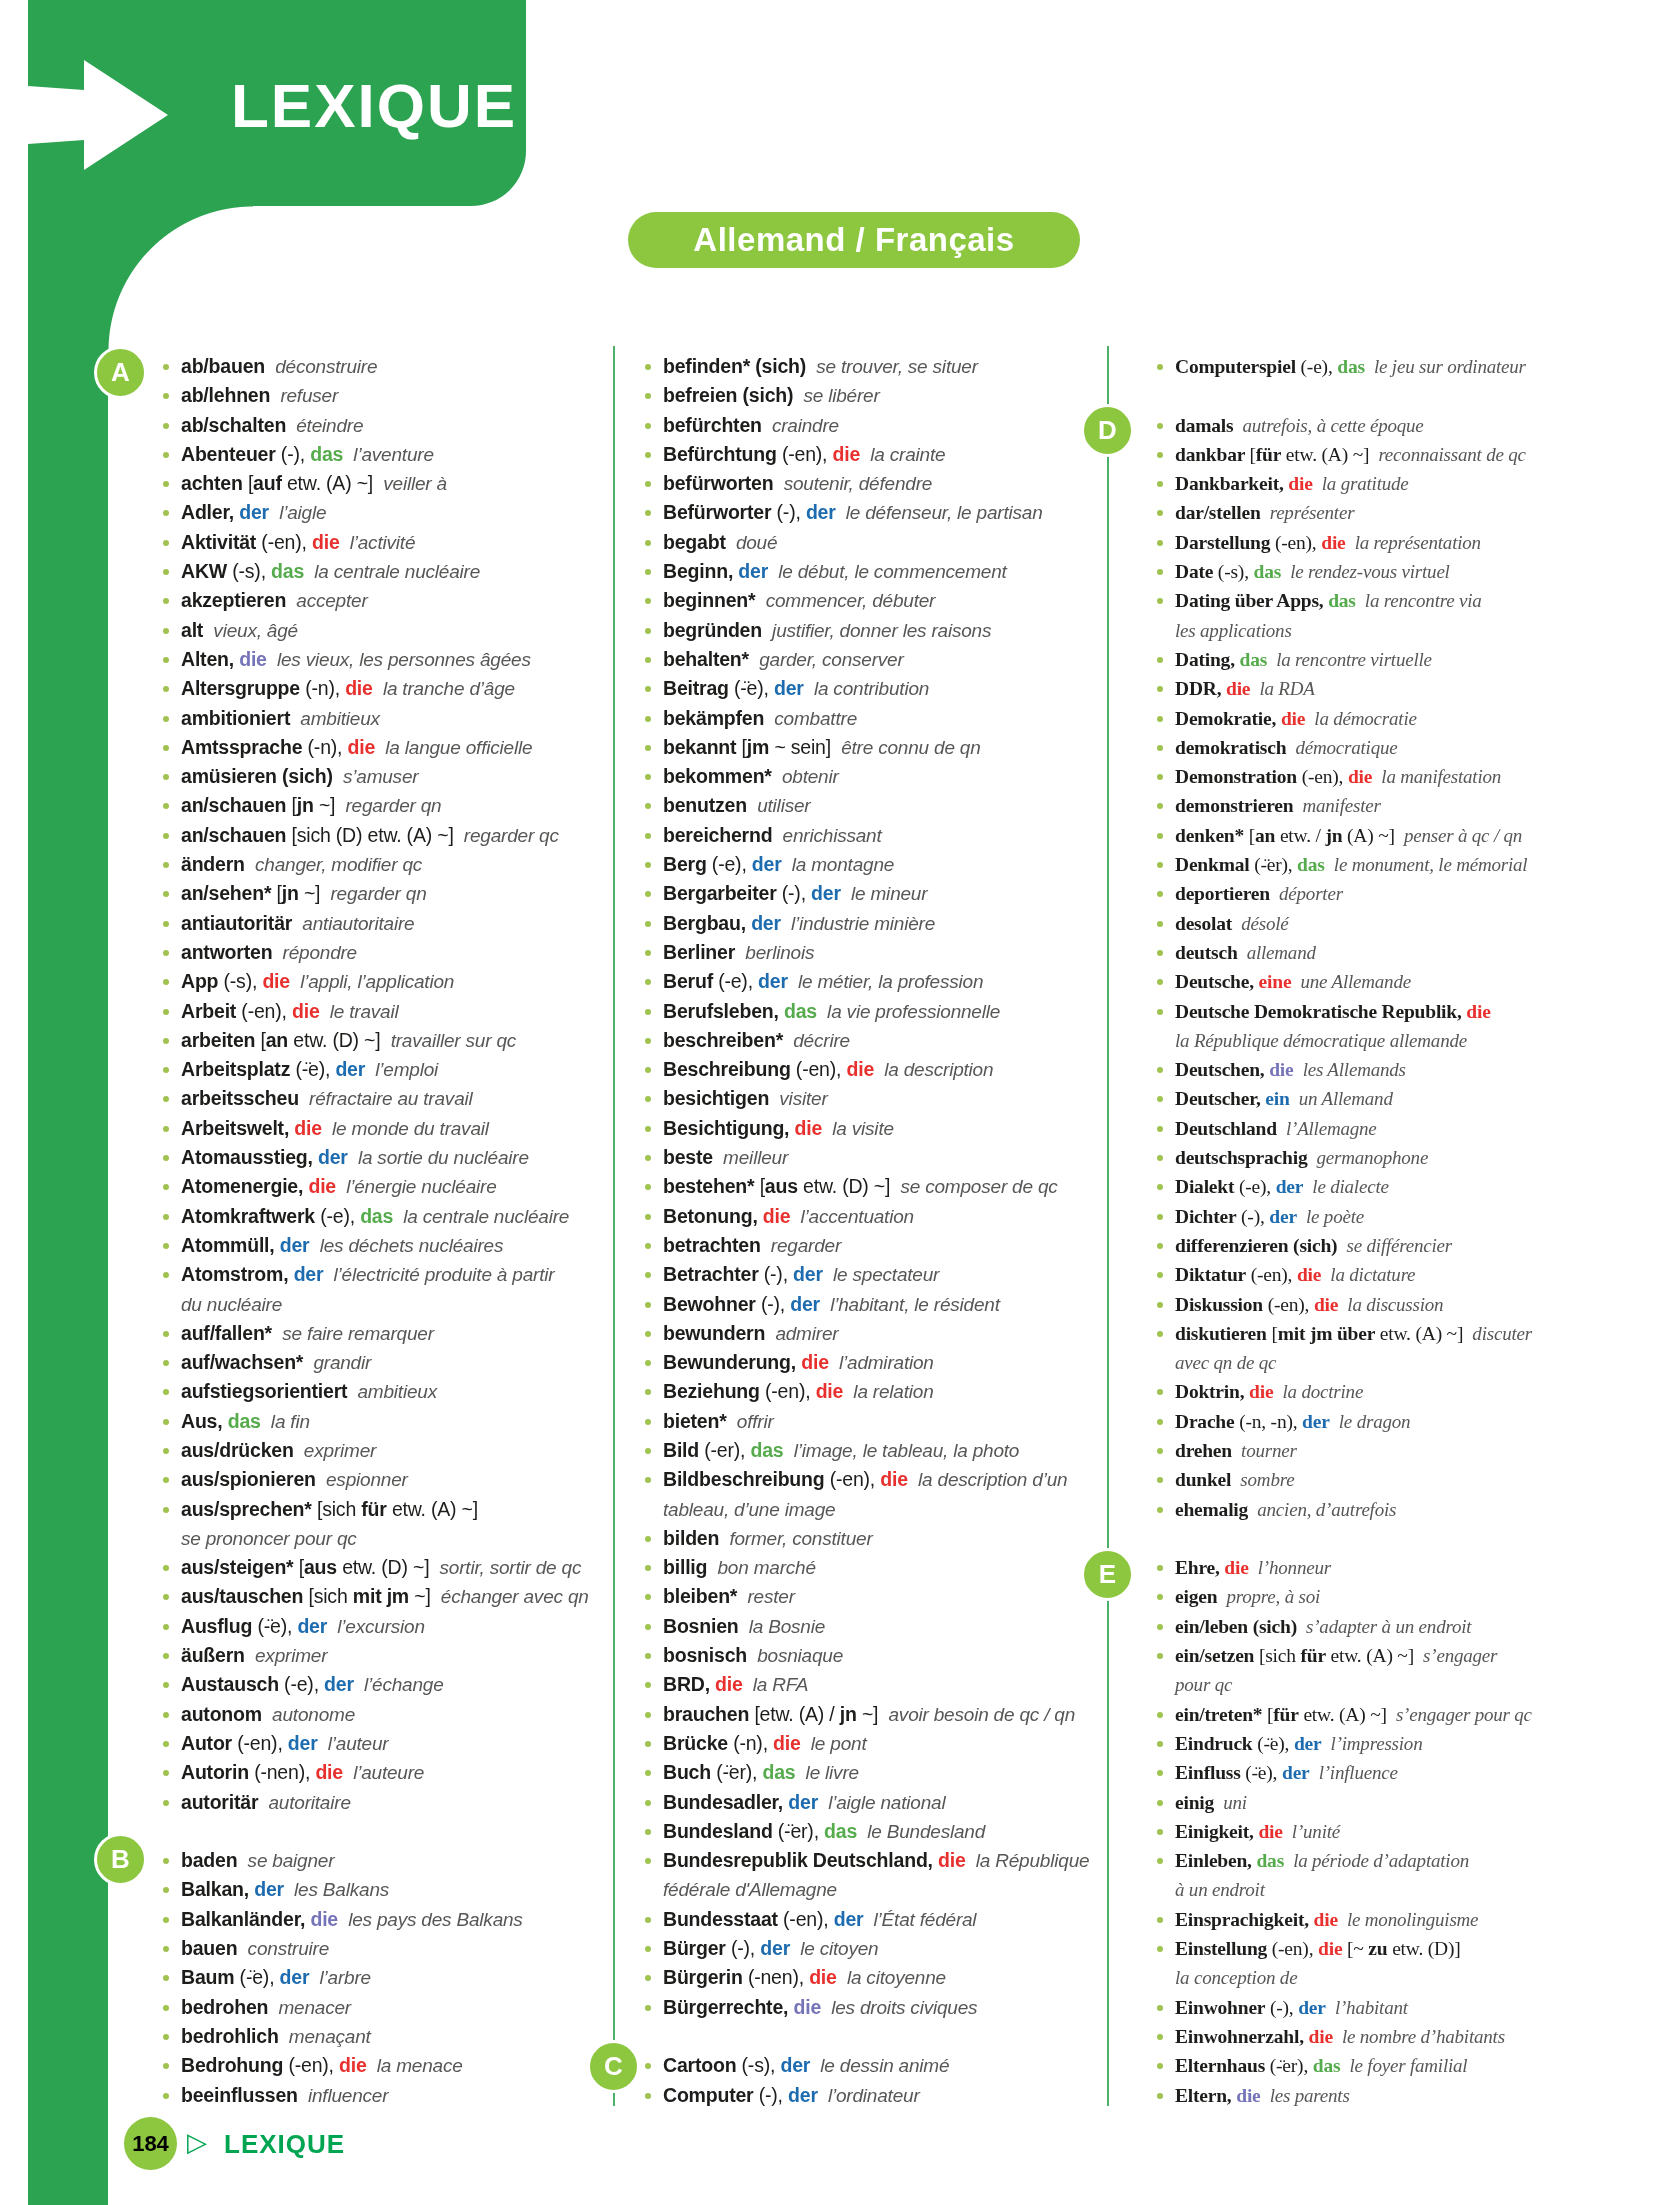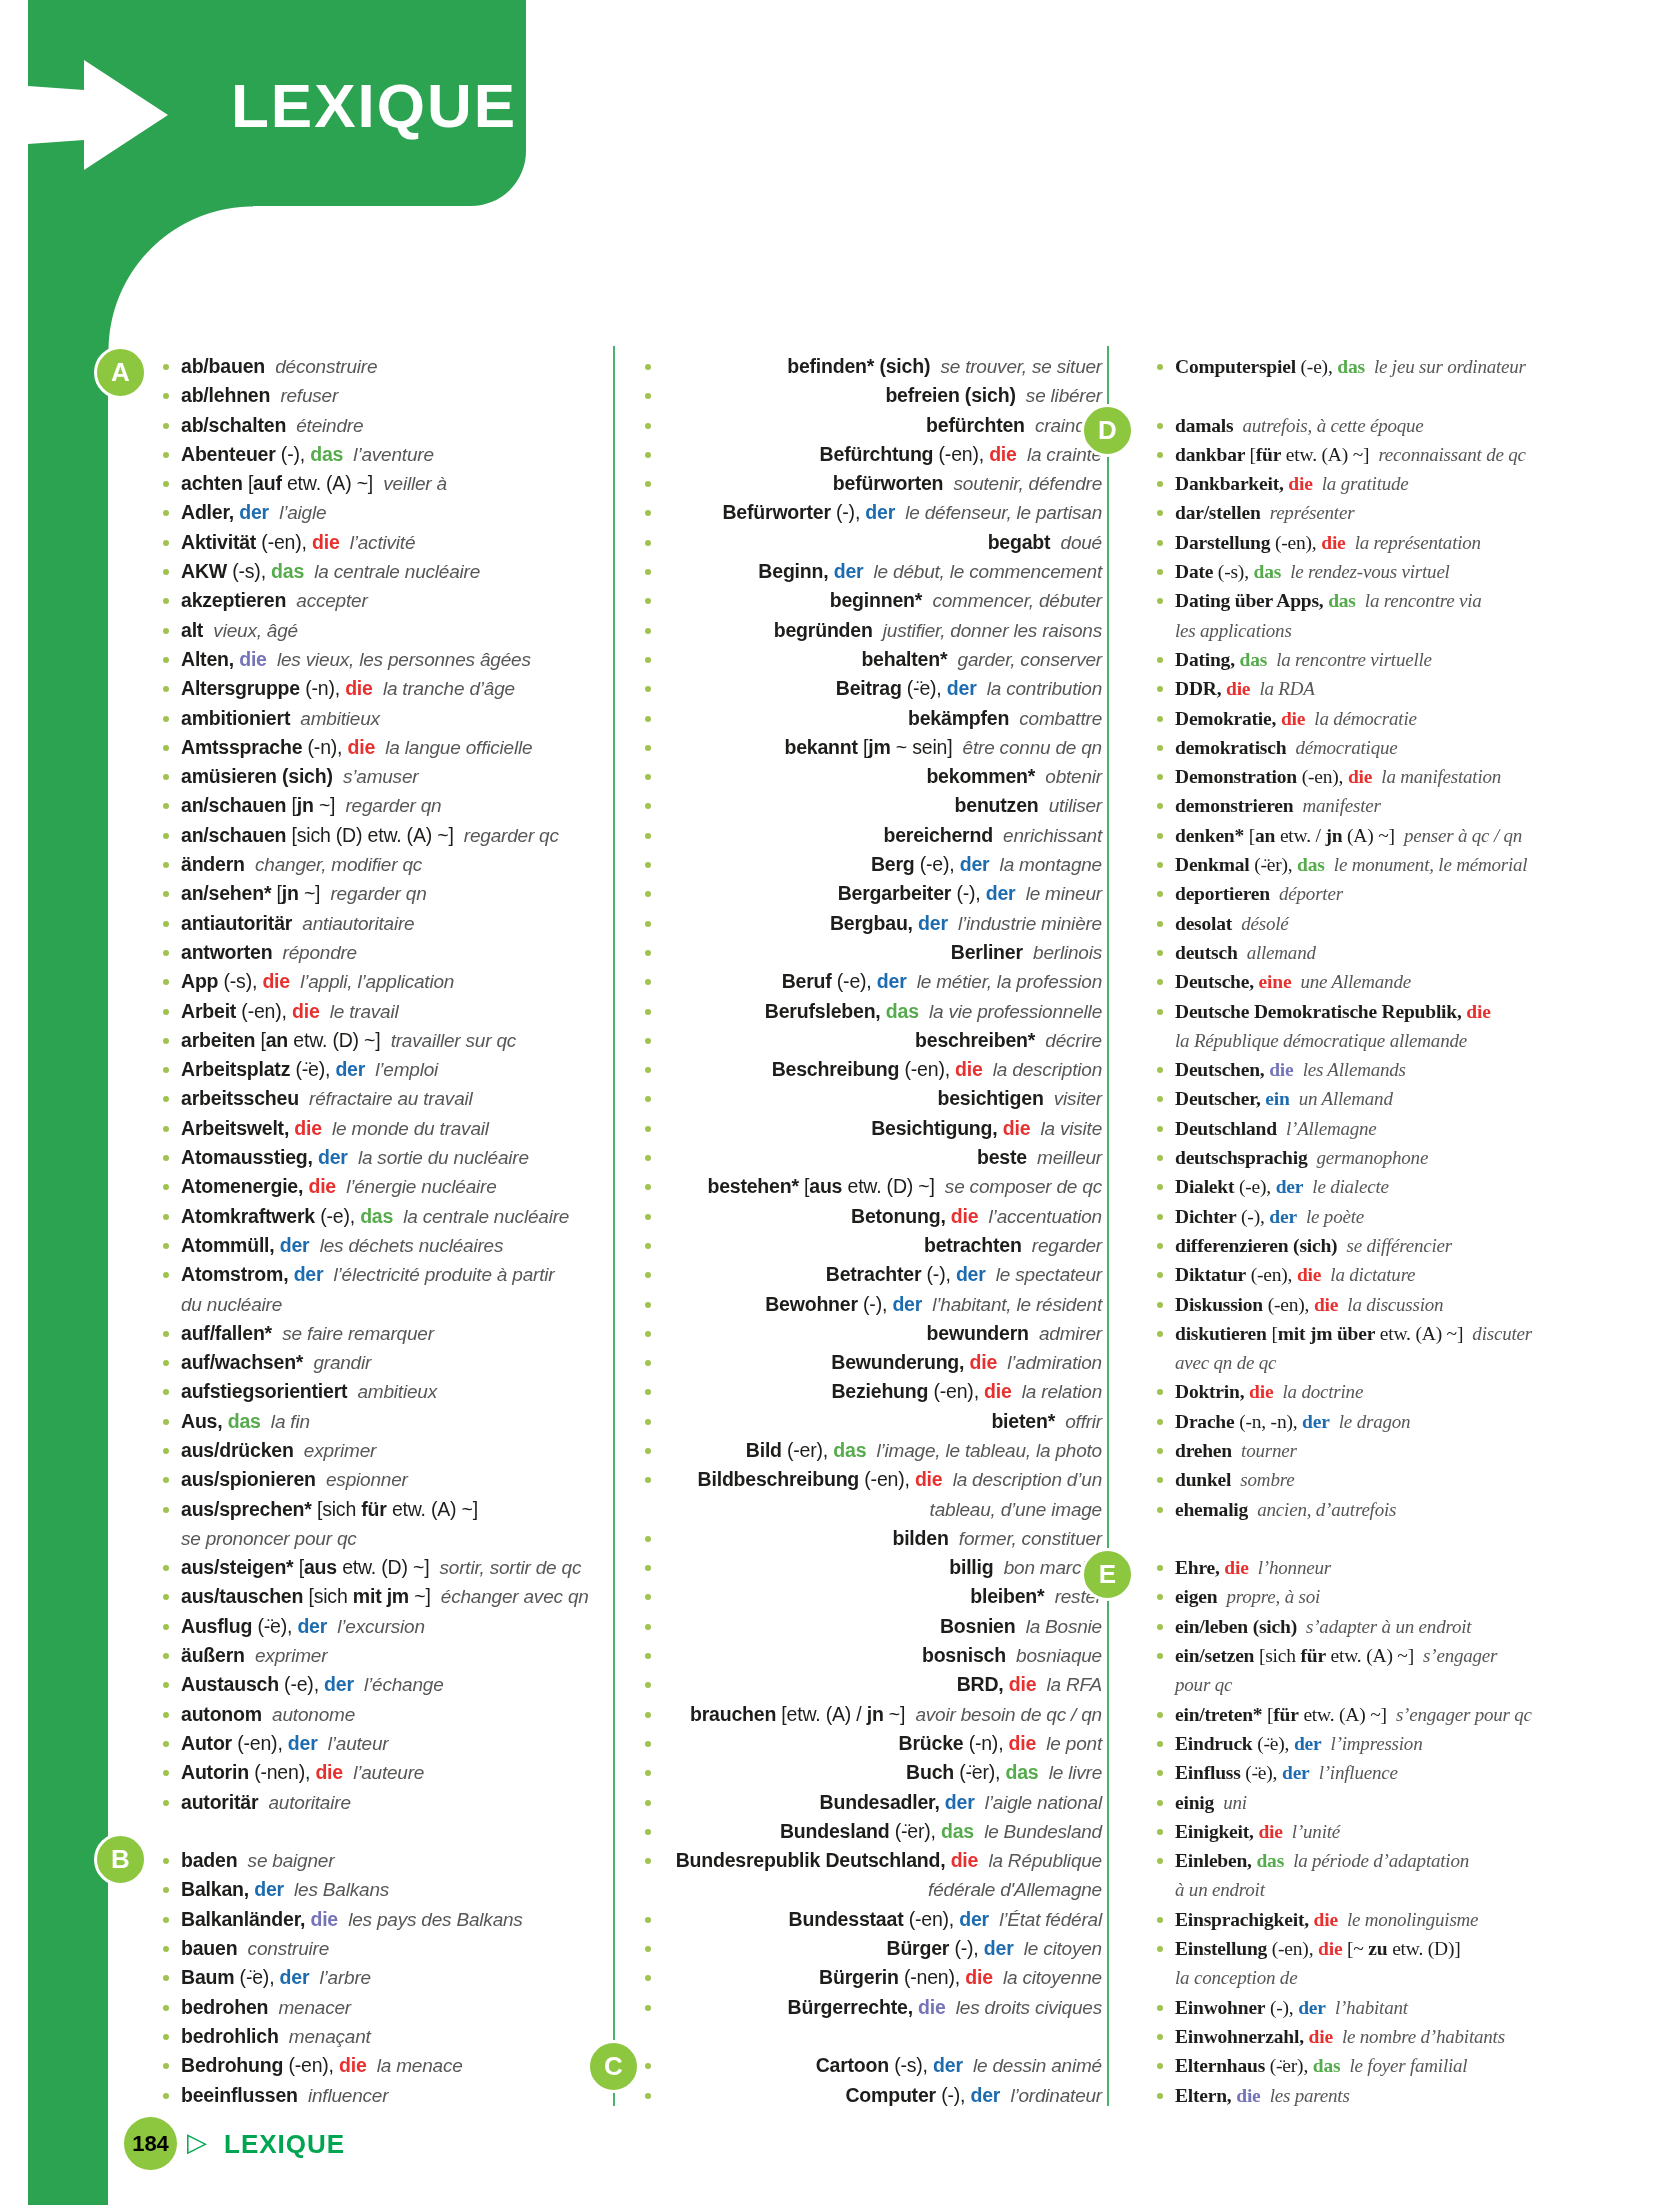--- a/index.html
+++ b/index.html
@@ -17,21 +17,21 @@
         background:radial-gradient(circle at 100% 100%, rgba(255,255,255,0) 144px, var(--green) 145px);}
   .arrow-icon{position:absolute;left:0;top:40px;}
   .page-title{position:absolute;left:203px;top:70px;font-size:62px;font-weight:700;color:#fff;
         letter-spacing:2px;}
   .lang-pill{position:absolute;left:600px;top:212px;width:452px;height:56px;background:var(--light-green);
         border-radius:28px;color:#fff;font-weight:700;font-size:33px;display:flex;align-items:center;
         justify-content:center;letter-spacing:0.5px;}
   .divider{position:absolute;top:346px;width:2px;height:1760px;background:var(--green);opacity:0.85;}
   .divider.d1{left:585px;} .divider.d2{left:1079px;}
   .col{position:absolute;top:352px;font-size:19.5px;letter-spacing:-0.2px;white-space:pre;color:var(--ink);}
-  .col.c1{left:132px;width:465px;} .col.c2{left:614px;width:460px;text-align:right;} .col.c3{left:1126px;width:490px;font-family:Liberation Serif, serif;}
+  .col.c1{left:132px;width:465px;} .col.c2{left:614px;width:460px;} .col.c3{left:1126px;width:490px;font-family:Liberation Serif, serif;}
   .row{position:relative;height:29.31px;line-height:29.31px;padding-left:21px;}
   .row.gap{padding:0;}
   .bullet{position:absolute;left:3px;top:12px;width:6px;height:6px;border-radius:50%;background:var(--bullet);}
   .sg-h{font-weight:700;color:var(--ink);}
   .sg-g{font-weight:400;color:var(--ink);}
   .sg-m,.sg-i{font-weight:700;color:var(--der);}
   .sg-f,.sg-e{font-weight:700;color:var(--die);}
   .sg-n{font-weight:700;color:var(--das);}
   .sg-p{font-weight:700;color:var(--pl);}
   .sg-t{font-style:italic;color:var(--fr);font-size:19px;}
@@ -49,20 +49,21 @@
 <body>
 
 <div class="page">
   <div class="green-strip"></div>
   <div class="header-block"></div>
   <div class="fillet"></div>
   <svg class="arrow-icon" width="190" height="150" viewBox="0 0 190 150">
     <path d="M0 46 L56 50 L56 20 L140 75 L56 130 L56 100 L0 104 Z" fill="#ffffff"></path>
   </svg>
   <div class="page-title">LEXIQUE</div>
+  <div class="lang-pill">Allemand / Français</div>
 
   <div class="divider d1"></div>
   <div class="divider d2"></div>
 
   <div class="col c1"><div class="row"><span class="bullet"></span><span class="sg-h">ab/bauen</span><span class="sg-t">  déconstruire</span></div><div class="row"><span class="bullet"></span><span class="sg-h">ab/lehnen</span><span class="sg-t">  refuser</span></div><div class="row"><span class="bullet"></span><span class="sg-h">ab/schalten</span><span class="sg-t">  éteindre</span></div><div class="row"><span class="bullet"></span><span class="sg-h">Abenteuer</span><span class="sg-g"> (-), </span><span class="sg-n">das</span><span class="sg-t">  l’aventure</span></div><div class="row"><span class="bullet"></span><span class="sg-h">achten </span><span class="sg-g">[</span><span class="sg-h">auf</span><span class="sg-g"> etw. (A) ~]</span><span class="sg-t">  veiller à</span></div><div class="row"><span class="bullet"></span><span class="sg-h">Adler,</span><span class="sg-m"> der</span><span class="sg-t">  l’aigle</span></div><div class="row"><span class="bullet"></span><span class="sg-h">Aktivität</span><span class="sg-g"> (-en), </span><span class="sg-f">die</span><span class="sg-t">  l’activité</span></div><div class="row"><span class="bullet"></span><span class="sg-h">AKW</span><span class="sg-g"> (-s), </span><span class="sg-n">das</span><span class="sg-t">  la centrale nucléaire</span></div><div class="row"><span class="bullet"></span><span class="sg-h">akzeptieren</span><span class="sg-t">  accepter</span></div><div class="row"><span class="bullet"></span><span class="sg-h">alt</span><span class="sg-t">  vieux, âgé</span></div><div class="row"><span class="bullet"></span><span class="sg-h">Alten,</span><span class="sg-p"> die</span><span class="sg-t">  les vieux, les personnes âgées</span></div><div class="row"><span class="bullet"></span><span class="sg-h">Altersgruppe</span><span class="sg-g"> (-n), </span><span class="sg-f">die</span><span class="sg-t">  la tranche d’âge</span></div><div class="row"><span class="bullet"></span><span class="sg-h">ambitioniert</span><span class="sg-t">  ambitieux</span></div><div class="row"><span class="bullet"></span><span class="sg-h">Amtssprache</span><span class="sg-g"> (-n), </span><span class="sg-f">die</span><span class="sg-t">  la langue officielle</span></div><div class="row"><span class="bullet"></span><span class="sg-h">amüsieren (sich)</span><span class="sg-t">  s’amuser</span></div><div class="row"><span class="bullet"></span><span class="sg-h">an/schauen </span><span class="sg-g">[</span><span class="sg-h">jn</span><span class="sg-g"> ~]</span><span class="sg-t">  regarder qn</span></div><div class="row"><span class="bullet"></span><span class="sg-h">an/schauen </span><span class="sg-g">[sich (D) etw. (A) ~]</span><span class="sg-t">  regarder qc</span></div><div class="row"><span class="bullet"></span><span class="sg-h">ändern</span><span class="sg-t">  changer, modifier qc</span></div><div class="row"><span class="bullet"></span><span class="sg-h">an/sehen* </span><span class="sg-g">[</span><span class="sg-h">jn</span><span class="sg-g"> ~]</span><span class="sg-t">  regarder qn</span></div><div class="row"><span class="bullet"></span><span class="sg-h">antiautoritär</span><span class="sg-t">  antiautoritaire</span></div><div class="row"><span class="bullet"></span><span class="sg-h">antworten</span><span class="sg-t">  répondre</span></div><div class="row"><span class="bullet"></span><span class="sg-h">App</span><span class="sg-g"> (-s), </span><span class="sg-f">die</span><span class="sg-t">  l’appli, l’application</span></div><div class="row"><span class="bullet"></span><span class="sg-h">Arbeit</span><span class="sg-g"> (-en), </span><span class="sg-f">die</span><span class="sg-t">  le travail</span></div><div class="row"><span class="bullet"></span><span class="sg-h">arbeiten </span><span class="sg-g">[</span><span class="sg-h">an</span><span class="sg-g"> etw. (D) ~]</span><span class="sg-t">  travailler sur qc</span></div><div class="row"><span class="bullet"></span><span class="sg-h">Arbeitsplatz</span><span class="sg-g"> (-̈e), </span><span class="sg-m">der</span><span class="sg-t">  l’emploi</span></div><div class="row"><span class="bullet"></span><span class="sg-h">arbeitsscheu</span><span class="sg-t">  réfractaire au travail</span></div><div class="row"><span class="bullet"></span><span class="sg-h">Arbeitswelt,</span><span class="sg-f"> die</span><span class="sg-t">  le monde du travail</span></div><div class="row"><span class="bullet"></span><span class="sg-h">Atomausstieg,</span><span class="sg-m"> der</span><span class="sg-t">  la sortie du nucléaire</span></div><div class="row"><span class="bullet"></span><span class="sg-h">Atomenergie,</span><span class="sg-f"> die</span><span class="sg-t">  l’énergie nucléaire</span></div><div class="row"><span class="bullet"></span><span class="sg-h">Atomkraftwerk</span><span class="sg-g"> (-e), </span><span class="sg-n">das</span><span class="sg-t">  la centrale nucléaire</span></div><div class="row"><span class="bullet"></span><span class="sg-h">Atommüll,</span><span class="sg-m"> der</span><span class="sg-t">  les déchets nucléaires</span></div><div class="row"><span class="bullet"></span><span class="sg-h">Atomstrom,</span><span class="sg-m"> der</span><span class="sg-t">  l’électricité produite à partir</span></div><div class="row cont"><span class="sg-t">du nucléaire</span></div><div class="row"><span class="bullet"></span><span class="sg-h">auf/fallen*</span><span class="sg-t">  se faire remarquer</span></div><div class="row"><span class="bullet"></span><span class="sg-h">auf/wachsen*</span><span class="sg-t">  grandir</span></div><div class="row"><span class="bullet"></span><span class="sg-h">aufstiegsorientiert</span><span class="sg-t">  ambitieux</span></div><div class="row"><span class="bullet"></span><span class="sg-h">Aus,</span><span class="sg-n"> das</span><span class="sg-t">  la fin</span></div><div class="row"><span class="bullet"></span><span class="sg-h">aus/drücken</span><span class="sg-t">  exprimer</span></div><div class="row"><span class="bullet"></span><span class="sg-h">aus/spionieren</span><span class="sg-t">  espionner</span></div><div class="row"><span class="bullet"></span><span class="sg-h">aus/sprechen* </span><span class="sg-g">[sich </span><span class="sg-h">für</span><span class="sg-g"> etw. (A) ~]</span></div><div class="row cont"><span class="sg-t">se prononcer pour qc</span></div><div class="row"><span class="bullet"></span><span class="sg-h">aus/steigen* </span><span class="sg-g">[</span><span class="sg-h">aus</span><span class="sg-g"> etw. (D) ~]</span><span class="sg-t">  sortir, sortir de qc</span></div><div class="row"><span class="bullet"></span><span class="sg-h">aus/tauschen </span><span class="sg-g">[sich </span><span class="sg-h">mit jm</span><span class="sg-g"> ~]</span><span class="sg-t">  échanger avec qn</span></div><div class="row"><span class="bullet"></span><span class="sg-h">Ausflug</span><span class="sg-g"> (-̈e), </span><span class="sg-m">der</span><span class="sg-t">  l’excursion</span></div><div class="row"><span class="bullet"></span><span class="sg-h">äußern</span><span class="sg-t">  exprimer</span></div><div class="row"><span class="bullet"></span><span class="sg-h">Austausch</span><span class="sg-g"> (-e), </span><span class="sg-m">der</span><span class="sg-t">  l’échange</span></div><div class="row"><span class="bullet"></span><span class="sg-h">autonom</span><span class="sg-t">  autonome</span></div><div class="row"><span class="bullet"></span><span class="sg-h">Autor</span><span class="sg-g"> (-en), </span><span class="sg-m">der</span><span class="sg-t">  l’auteur</span></div><div class="row"><span class="bullet"></span><span class="sg-h">Autorin</span><span class="sg-g"> (-nen), </span><span class="sg-f">die</span><span class="sg-t">  l’auteure</span></div><div class="row"><span class="bullet"></span><span class="sg-h">autoritär</span><span class="sg-t">  autoritaire</span></div><div class="row gap"></div><div class="row"><span class="bullet"></span><span class="sg-h">baden</span><span class="sg-t">  se baigner</span></div><div class="row"><span class="bullet"></span><span class="sg-h">Balkan,</span><span class="sg-m"> der</span><span class="sg-t">  les Balkans</span></div><div class="row"><span class="bullet"></span><span class="sg-h">Balkanländer,</span><span class="sg-p"> die</span><span class="sg-t">  les pays des Balkans</span></div><div class="row"><span class="bullet"></span><span class="sg-h">bauen</span><span class="sg-t">  construire</span></div><div class="row"><span class="bullet"></span><span class="sg-h">Baum</span><span class="sg-g"> (-̈e), </span><span class="sg-m">der</span><span class="sg-t">  l’arbre</span></div><div class="row"><span class="bullet"></span><span class="sg-h">bedrohen</span><span class="sg-t">  menacer</span></div><div class="row"><span class="bullet"></span><span class="sg-h">bedrohlich</span><span class="sg-t">  menaçant</span></div><div class="row"><span class="bullet"></span><span class="sg-h">Bedrohung</span><span class="sg-g"> (-en), </span><span class="sg-f">die</span><span class="sg-t">  la menace</span></div><div class="row"><span class="bullet"></span><span class="sg-h">beeinflussen</span><span class="sg-t">  influencer</span></div></div>
   <div class="col c2"><div class="row"><span class="bullet"></span><span class="sg-h">befinden* (sich)</span><span class="sg-t">  se trouver, se situer</span></div><div class="row"><span class="bullet"></span><span class="sg-h">befreien (sich)</span><span class="sg-t">  se libérer</span></div><div class="row"><span class="bullet"></span><span class="sg-h">befürchten</span><span class="sg-t">  craindre</span></div><div class="row"><span class="bullet"></span><span class="sg-h">Befürchtung</span><span class="sg-g"> (-en), </span><span class="sg-f">die</span><span class="sg-t">  la crainte</span></div><div class="row"><span class="bullet"></span><span class="sg-h">befürworten</span><span class="sg-t">  soutenir, défendre</span></div><div class="row"><span class="bullet"></span><span class="sg-h">Befürworter</span><span class="sg-g"> (-), </span><span class="sg-m">der</span><span class="sg-t">  le défenseur, le partisan</span></div><div class="row"><span class="bullet"></span><span class="sg-h">begabt</span><span class="sg-t">  doué</span></div><div class="row"><span class="bullet"></span><span class="sg-h">Beginn,</span><span class="sg-m"> der</span><span class="sg-t">  le début, le commencement</span></div><div class="row"><span class="bullet"></span><span class="sg-h">beginnen*</span><span class="sg-t">  commencer, débuter</span></div><div class="row"><span class="bullet"></span><span class="sg-h">begründen</span><span class="sg-t">  justifier, donner les raisons</span></div><div class="row"><span class="bullet"></span><span class="sg-h">behalten*</span><span class="sg-t">  garder, conserver</span></div><div class="row"><span class="bullet"></span><span class="sg-h">Beitrag</span><span class="sg-g"> (-̈e), </span><span class="sg-m">der</span><span class="sg-t">  la contribution</span></div><div class="row"><span class="bullet"></span><span class="sg-h">bekämpfen</span><span class="sg-t">  combattre</span></div><div class="row"><span class="bullet"></span><span class="sg-h">bekannt </span><span class="sg-g">[</span><span class="sg-h">jm</span><span class="sg-g"> ~ sein]</span><span class="sg-t">  être connu de qn</span></div><div class="row"><span class="bullet"></span><span class="sg-h">bekommen*</span><span class="sg-t">  obtenir</span></div><div class="row"><span class="bullet"></span><span class="sg-h">benutzen</span><span class="sg-t">  utiliser</span></div><div class="row"><span class="bullet"></span><span class="sg-h">bereichernd</span><span class="sg-t">  enrichissant</span></div><div class="row"><span class="bullet"></span><span class="sg-h">Berg</span><span class="sg-g"> (-e), </span><span class="sg-m">der</span><span class="sg-t">  la montagne</span></div><div class="row"><span class="bullet"></span><span class="sg-h">Bergarbeiter</span><span class="sg-g"> (-), </span><span class="sg-m">der</span><span class="sg-t">  le mineur</span></div><div class="row"><span class="bullet"></span><span class="sg-h">Bergbau,</span><span class="sg-m"> der</span><span class="sg-t">  l’industrie minière</span></div><div class="row"><span class="bullet"></span><span class="sg-h">Berliner</span><span class="sg-t">  berlinois</span></div><div class="row"><span class="bullet"></span><span class="sg-h">Beruf</span><span class="sg-g"> (-e), </span><span class="sg-m">der</span><span class="sg-t">  le métier, la profession</span></div><div class="row"><span class="bullet"></span><span class="sg-h">Berufsleben,</span><span class="sg-n"> das</span><span class="sg-t">  la vie professionnelle</span></div><div class="row"><span class="bullet"></span><span class="sg-h">beschreiben*</span><span class="sg-t">  décrire</span></div><div class="row"><span class="bullet"></span><span class="sg-h">Beschreibung</span><span class="sg-g"> (-en), </span><span class="sg-f">die</span><span class="sg-t">  la description</span></div><div class="row"><span class="bullet"></span><span class="sg-h">besichtigen</span><span class="sg-t">  visiter</span></div><div class="row"><span class="bullet"></span><span class="sg-h">Besichtigung,</span><span class="sg-f"> die</span><span class="sg-t">  la visite</span></div><div class="row"><span class="bullet"></span><span class="sg-h">beste</span><span class="sg-t">  meilleur</span></div><div class="row"><span class="bullet"></span><span class="sg-h">bestehen* </span><span class="sg-g">[</span><span class="sg-h">aus</span><span class="sg-g"> etw. (D) ~]</span><span class="sg-t">  se composer de qc</span></div><div class="row"><span class="bullet"></span><span class="sg-h">Betonung,</span><span class="sg-f"> die</span><span class="sg-t">  l’accentuation</span></div><div class="row"><span class="bullet"></span><span class="sg-h">betrachten</span><span class="sg-t">  regarder</span></div><div class="row"><span class="bullet"></span><span class="sg-h">Betrachter</span><span class="sg-g"> (-), </span><span class="sg-m">der</span><span class="sg-t">  le spectateur</span></div><div class="row"><span class="bullet"></span><span class="sg-h">Bewohner</span><span class="sg-g"> (-), </span><span class="sg-m">der</span><span class="sg-t">  l’habitant, le résident</span></div><div class="row"><span class="bullet"></span><span class="sg-h">bewundern</span><span class="sg-t">  admirer</span></div><div class="row"><span class="bullet"></span><span class="sg-h">Bewunderung,</span><span class="sg-f"> die</span><span class="sg-t">  l’admiration</span></div><div class="row"><span class="bullet"></span><span class="sg-h">Beziehung</span><span class="sg-g"> (-en), </span><span class="sg-f">die</span><span class="sg-t">  la relation</span></div><div class="row"><span class="bullet"></span><span class="sg-h">bieten*</span><span class="sg-t">  offrir</span></div><div class="row"><span class="bullet"></span><span class="sg-h">Bild</span><span class="sg-g"> (-er), </span><span class="sg-n">das</span><span class="sg-t">  l’image, le tableau, la photo</span></div><div class="row"><span class="bullet"></span><span class="sg-h">Bildbeschreibung</span><span class="sg-g"> (-en), </span><span class="sg-f">die</span><span class="sg-t">  la description d’un</span></div><div class="row cont"><span class="sg-t">tableau, d’une image</span></div><div class="row"><span class="bullet"></span><span class="sg-h">bilden</span><span class="sg-t">  former, constituer</span></div><div class="row"><span class="bullet"></span><span class="sg-h">billig</span><span class="sg-t">  bon marché</span></div><div class="row"><span class="bullet"></span><span class="sg-h">bleiben*</span><span class="sg-t">  rester</span></div><div class="row"><span class="bullet"></span><span class="sg-h">Bosnien</span><span class="sg-t">  la Bosnie</span></div><div class="row"><span class="bullet"></span><span class="sg-h">bosnisch</span><span class="sg-t">  bosniaque</span></div><div class="row"><span class="bullet"></span><span class="sg-h">BRD,</span><span class="sg-f"> die</span><span class="sg-t">  la RFA</span></div><div class="row"><span class="bullet"></span><span class="sg-h">brauchen </span><span class="sg-g">[etw. (A) / </span><span class="sg-h">jn</span><span class="sg-g"> ~]</span><span class="sg-t">  avoir besoin de qc / qn</span></div><div class="row"><span class="bullet"></span><span class="sg-h">Brücke</span><span class="sg-g"> (-n), </span><span class="sg-f">die</span><span class="sg-t">  le pont</span></div><div class="row"><span class="bullet"></span><span class="sg-h">Buch</span><span class="sg-g"> (-̈er), </span><span class="sg-n">das</span><span class="sg-t">  le livre</span></div><div class="row"><span class="bullet"></span><span class="sg-h">Bundesadler,</span><span class="sg-m"> der</span><span class="sg-t">  l’aigle national</span></div><div class="row"><span class="bullet"></span><span class="sg-h">Bundesland</span><span class="sg-g"> (-̈er), </span><span class="sg-n">das</span><span class="sg-t">  le Bundesland</span></div><div class="row"><span class="bullet"></span><span class="sg-h">Bundesrepublik Deutschland,</span><span class="sg-f"> die</span><span class="sg-t">  la République</span></div><div class="row cont"><span class="sg-t">fédérale d'Allemagne</span></div><div class="row"><span class="bullet"></span><span class="sg-h">Bundesstaat</span><span class="sg-g"> (-en), </span><span class="sg-m">der</span><span class="sg-t">  l’État fédéral</span></div><div class="row"><span class="bullet"></span><span class="sg-h">Bürger</span><span class="sg-g"> (-), </span><span class="sg-m">der</span><span class="sg-t">  le citoyen</span></div><div class="row"><span class="bullet"></span><span class="sg-h">Bürgerin</span><span class="sg-g"> (-nen), </span><span class="sg-f">die</span><span class="sg-t">  la citoyenne</span></div><div class="row"><span class="bullet"></span><span class="sg-h">Bürgerrechte,</span><span class="sg-p"> die</span><span class="sg-t">  les droits civiques</span></div><div class="row gap"></div><div class="row"><span class="bullet"></span><span class="sg-h">Cartoon</span><span class="sg-g"> (-s), </span><span class="sg-m">der</span><span class="sg-t">  le dessin animé</span></div><div class="row"><span class="bullet"></span><span class="sg-h">Computer</span><span class="sg-g"> (-), </span><span class="sg-m">der</span><span class="sg-t">  l’ordinateur</span></div></div>
   <div class="col c3"><div class="row"><span class="bullet"></span><span class="sg-h">Computerspiel</span><span class="sg-g"> (-e), </span><span class="sg-n">das</span><span class="sg-t">  le jeu sur ordinateur</span></div><div class="row gap"></div><div class="row"><span class="bullet"></span><span class="sg-h">damals</span><span class="sg-t">  autrefois, à cette époque</span></div><div class="row"><span class="bullet"></span><span class="sg-h">dankbar </span><span class="sg-g">[</span><span class="sg-h">für</span><span class="sg-g"> etw. (A) ~]</span><span class="sg-t">  reconnaissant de qc</span></div><div class="row"><span class="bullet"></span><span class="sg-h">Dankbarkeit,</span><span class="sg-f"> die</span><span class="sg-t">  la gratitude</span></div><div class="row"><span class="bullet"></span><span class="sg-h">dar/stellen</span><span class="sg-t">  représenter</span></div><div class="row"><span class="bullet"></span><span class="sg-h">Darstellung</span><span class="sg-g"> (-en), </span><span class="sg-f">die</span><span class="sg-t">  la représentation</span></div><div class="row"><span class="bullet"></span><span class="sg-h">Date</span><span class="sg-g"> (-s), </span><span class="sg-n">das</span><span class="sg-t">  le rendez-vous virtuel</span></div><div class="row"><span class="bullet"></span><span class="sg-h">Dating über Apps,</span><span class="sg-n"> das</span><span class="sg-t">  la rencontre via</span></div><div class="row cont"><span class="sg-t">les applications</span></div><div class="row"><span class="bullet"></span><span class="sg-h">Dating,</span><span class="sg-n"> das</span><span class="sg-t">  la rencontre virtuelle</span></div><div class="row"><span class="bullet"></span><span class="sg-h">DDR,</span><span class="sg-f"> die</span><span class="sg-t">  la RDA</span></div><div class="row"><span class="bullet"></span><span class="sg-h">Demokratie,</span><span class="sg-f"> die</span><span class="sg-t">  la démocratie</span></div><div class="row"><span class="bullet"></span><span class="sg-h">demokratisch</span><span class="sg-t">  démocratique</span></div><div class="row"><span class="bullet"></span><span class="sg-h">Demonstration</span><span class="sg-g"> (-en), </span><span class="sg-f">die</span><span class="sg-t">  la manifestation</span></div><div class="row"><span class="bullet"></span><span class="sg-h">demonstrieren</span><span class="sg-t">  manifester</span></div><div class="row"><span class="bullet"></span><span class="sg-h">denken* </span><span class="sg-g">[</span><span class="sg-h">an</span><span class="sg-g"> etw. / </span><span class="sg-h">jn</span><span class="sg-g"> (A) ~]</span><span class="sg-t">  penser à qc / qn</span></div><div class="row"><span class="bullet"></span><span class="sg-h">Denkmal</span><span class="sg-g"> (-̈er), </span><span class="sg-n">das</span><span class="sg-t">  le monument, le mémorial</span></div><div class="row"><span class="bullet"></span><span class="sg-h">deportieren</span><span class="sg-t">  déporter</span></div><div class="row"><span class="bullet"></span><span class="sg-h">desolat</span><span class="sg-t">  désolé</span></div><div class="row"><span class="bullet"></span><span class="sg-h">deutsch</span><span class="sg-t">  allemand</span></div><div class="row"><span class="bullet"></span><span class="sg-h">Deutsche,</span><span class="sg-e"> eine</span><span class="sg-t">  une Allemande</span></div><div class="row"><span class="bullet"></span><span class="sg-h">Deutsche Demokratische Republik,</span><span class="sg-f"> die</span></div><div class="row cont"><span class="sg-t">la République démocratique allemande</span></div><div class="row"><span class="bullet"></span><span class="sg-h">Deutschen,</span><span class="sg-p"> die</span><span class="sg-t">  les Allemands</span></div><div class="row"><span class="bullet"></span><span class="sg-h">Deutscher,</span><span class="sg-i"> ein</span><span class="sg-t">  un Allemand</span></div><div class="row"><span class="bullet"></span><span class="sg-h">Deutschland</span><span class="sg-t">  l’Allemagne</span></div><div class="row"><span class="bullet"></span><span class="sg-h">deutschsprachig</span><span class="sg-t">  germanophone</span></div><div class="row"><span class="bullet"></span><span class="sg-h">Dialekt</span><span class="sg-g"> (-e), </span><span class="sg-m">der</span><span class="sg-t">  le dialecte</span></div><div class="row"><span class="bullet"></span><span class="sg-h">Dichter</span><span class="sg-g"> (-), </span><span class="sg-m">der</span><span class="sg-t">  le poète</span></div><div class="row"><span class="bullet"></span><span class="sg-h">differenzieren (sich)</span><span class="sg-t">  se différencier</span></div><div class="row"><span class="bullet"></span><span class="sg-h">Diktatur</span><span class="sg-g"> (-en), </span><span class="sg-f">die</span><span class="sg-t">  la dictature</span></div><div class="row"><span class="bullet"></span><span class="sg-h">Diskussion</span><span class="sg-g"> (-en), </span><span class="sg-f">die</span><span class="sg-t">  la discussion</span></div><div class="row"><span class="bullet"></span><span class="sg-h">diskutieren </span><span class="sg-g">[</span><span class="sg-h">mit jm über</span><span class="sg-g"> etw. (A) ~]</span><span class="sg-t">  discuter</span></div><div class="row cont"><span class="sg-t">avec qn de qc</span></div><div class="row"><span class="bullet"></span><span class="sg-h">Doktrin,</span><span class="sg-f"> die</span><span class="sg-t">  la doctrine</span></div><div class="row"><span class="bullet"></span><span class="sg-h">Drache</span><span class="sg-g"> (-n, -n), </span><span class="sg-m">der</span><span class="sg-t">  le dragon</span></div><div class="row"><span class="bullet"></span><span class="sg-h">drehen</span><span class="sg-t">  tourner</span></div><div class="row"><span class="bullet"></span><span class="sg-h">dunkel</span><span class="sg-t">  sombre</span></div><div class="row"><span class="bullet"></span><span class="sg-h">ehemalig</span><span class="sg-t">  ancien, d’autrefois</span></div><div class="row gap"></div><div class="row"><span class="bullet"></span><span class="sg-h">Ehre,</span><span class="sg-f"> die</span><span class="sg-t">  l’honneur</span></div><div class="row"><span class="bullet"></span><span class="sg-h">eigen</span><span class="sg-t">  propre, à soi</span></div><div class="row"><span class="bullet"></span><span class="sg-h">ein/leben (sich)</span><span class="sg-t">  s’adapter à un endroit</span></div><div class="row"><span class="bullet"></span><span class="sg-h">ein/setzen </span><span class="sg-g">[sich </span><span class="sg-h">für</span><span class="sg-g"> etw. (A) ~]</span><span class="sg-t">  s’engager</span></div><div class="row cont"><span class="sg-t">pour qc</span></div><div class="row"><span class="bullet"></span><span class="sg-h">ein/treten* </span><span class="sg-g">[</span><span class="sg-h">für</span><span class="sg-g"> etw. (A) ~]</span><span class="sg-t">  s’engager pour qc</span></div><div class="row"><span class="bullet"></span><span class="sg-h">Eindruck</span><span class="sg-g"> (-̈e), </span><span class="sg-m">der</span><span class="sg-t">  l’impression</span></div><div class="row"><span class="bullet"></span><span class="sg-h">Einfluss</span><span class="sg-g"> (-̈e), </span><span class="sg-m">der</span><span class="sg-t">  l’influence</span></div><div class="row"><span class="bullet"></span><span class="sg-h">einig</span><span class="sg-t">  uni</span></div><div class="row"><span class="bullet"></span><span class="sg-h">Einigkeit,</span><span class="sg-f"> die</span><span class="sg-t">  l’unité</span></div><div class="row"><span class="bullet"></span><span class="sg-h">Einleben,</span><span class="sg-n"> das</span><span class="sg-t">  la période d’adaptation</span></div><div class="row cont"><span class="sg-t">à un endroit</span></div><div class="row"><span class="bullet"></span><span class="sg-h">Einsprachigkeit,</span><span class="sg-f"> die</span><span class="sg-t">  le monolinguisme</span></div><div class="row"><span class="bullet"></span><span class="sg-h">Einstellung</span><span class="sg-g"> (-en), </span><span class="sg-f">die</span><span class="sg-g"> [~ </span><span class="sg-h">zu</span><span class="sg-g"> etw. (D)]</span></div><div class="row cont"><span class="sg-t">la conception de</span></div><div class="row"><span class="bullet"></span><span class="sg-h">Einwohner</span><span class="sg-g"> (-), </span><span class="sg-m">der</span><span class="sg-t">  l’habitant</span></div><div class="row"><span class="bullet"></span><span class="sg-h">Einwohnerzahl,</span><span class="sg-f"> die</span><span class="sg-t">  le nombre d’habitants</span></div><div class="row"><span class="bullet"></span><span class="sg-h">Elternhaus</span><span class="sg-g"> (-̈er), </span><span class="sg-n">das</span><span class="sg-t">  le foyer familial</span></div><div class="row"><span class="bullet"></span><span class="sg-h">Eltern,</span><span class="sg-p"> die</span><span class="sg-t">  les parents</span></div></div>
 
   <div class="footer-circle">184</div>
   <div class="footer-tri">▷</div>

